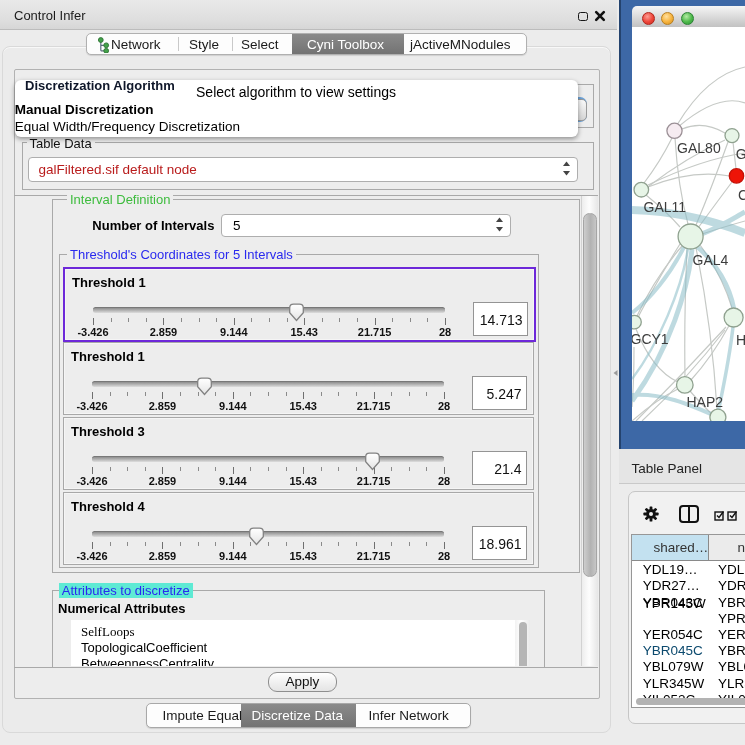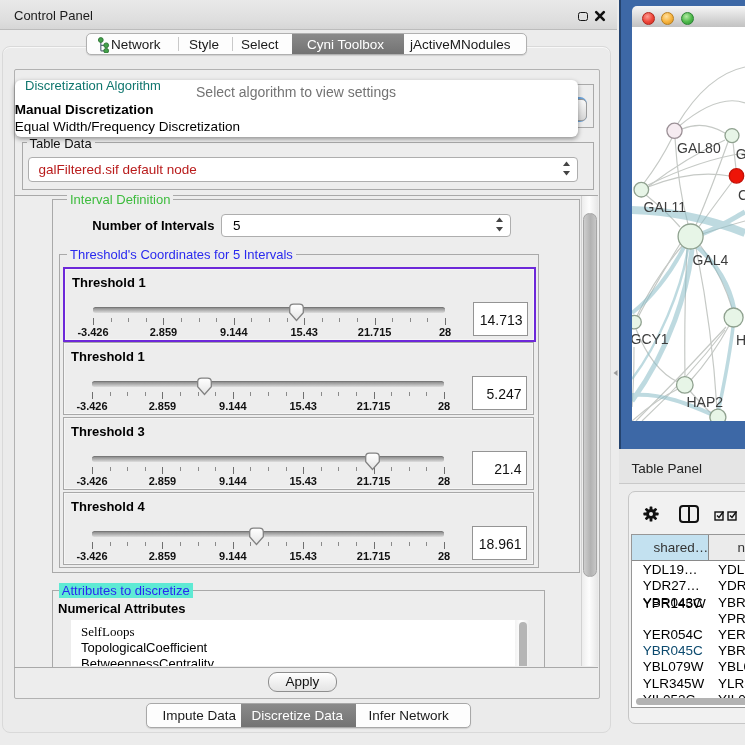--- a/index.html
+++ b/index.html
@@ -7,21 +7,21 @@
        font-family:"Liberation Sans", sans-serif;-webkit-font-smoothing:antialiased;}
   .abs{position:absolute;}
   .txt{position:absolute;white-space:nowrap;}
 </style>
 </head>
 <body>
 
 <div class="abs" id="cpwin" style="left:0;top:0;width:616.5px;height:738px;background:#ececec;"></div>
 
 <div class="abs" style="left:0;top:0;width:616.5px;height:29px;background:linear-gradient(#e9e9e9,#dedede 70%,#d6d6d6);border-bottom:1px solid #bcbcbc;"></div>
-<div class="txt" style="left:14px;top:8px;font-size:13px;color:#1b1b1b;">Control Panel</div>
+<div class="txt" style="left:14px;top:8px;font-size:13px;color:#1b1b1b;">Control Infer</div>
 <div class="abs" style="left:577.5px;top:11.5px;width:8px;height:7px;border:1.6px solid #161616;border-radius:2.5px;"></div>
 <svg class="abs" style="left:593.5px;top:9.5px;" width="12" height="12" viewBox="0 0 12 12">
     <path d="M2.2 2.2 L9.8 9.8 M9.8 2.2 L2.2 9.8" stroke="#111" stroke-width="2.6" stroke-linecap="round"></path>
   </svg>
 
 <div class="abs" style="left:1.5px;top:45.5px;width:607px;height:685.5px;background:#ebebeb;border:1px solid #d9d9d9;border-radius:8px;box-shadow:inset 0 1px 0 #f8f8f8;"></div>
 
 <div class="abs" style="left:86px;top:33px;width:438.7px;height:19.5px;background:#fdfdfd;border:1px solid #b0b0b0;border-radius:5px;box-shadow:0 1px 1px rgba(0,0,0,0.12);overflow:hidden;">
   <div class="abs" style="left:205.3px;top:0;width:111.5px;height:100%;background:linear-gradient(#8a8a8a,#737373);"></div>
   <div class="abs" style="left:90.5px;top:3px;width:1px;height:13.5px;background:#c9c9c9;"></div>
@@ -257,32 +257,32 @@
 <div class="abs" style="left:518.7px;top:621.6px;width:8.5px;height:44.2px;background:#b5b5b5;border-radius:4.5px 4.5px 0 0;"></div>
 
 <div class="abs" style="left:581px;top:195.5px;width:15.5px;height:470.3px;background:linear-gradient(90deg,#ededed,#fdfdfd 45%,#e6e6e6);border-left:1px solid #d2d2d2;"></div>
 <div class="abs" style="left:583.3px;top:213px;width:11.5px;height:361.5px;background:linear-gradient(90deg,#cdcdcd,#b2b2b2 55%,#c6c6c6);border:1px solid #a5a5a5;border-radius:6.5px;"></div>
 
 <div class="abs" style="left:268.4px;top:671.6px;width:66.9px;height:18.7px;background:linear-gradient(#ffffff,#f2f2f2 45%,#e4e4e4);border:1px solid #8e8e8e;border-radius:9px;"></div>
 <div class="txt" style="left:285.5px;top:674px;font-size:13.5px;color:#111;">Apply</div>
 
 <div class="abs" style="left:146.4px;top:703.3px;width:322.2px;height:23px;background:#fdfdfd;border:1px solid #a8a8a8;border-radius:5px;box-shadow:0 1px 1px rgba(0,0,0,0.12);overflow:hidden;">
   <div class="abs" style="left:93.5px;top:0;width:114.7px;height:100%;background:linear-gradient(#8a8a8a,#737373);"></div>
-  <div class="txt" style="left:15px;top:4px;font-size:13.5px;color:#1a1a1a;">Impute Data</div>
+  <div class="txt" style="left:15px;top:4px;font-size:13.5px;color:#1a1a1a;">Impute Equal</div>
   <div class="txt" style="left:104px;top:4px;font-size:13.5px;color:#fff;">Discretize Data</div>
   <div class="txt" style="left:221px;top:4px;font-size:13.5px;color:#1a1a1a;">Infer Network</div>
 </div>
 
 <svg class="abs" style="left:612px;top:369px;" width="7" height="8" viewBox="0 0 7 8">
     <path d="M5.5 1 L1.5 4 L5.5 7 Z" fill="#9a9a9a"></path>
   </svg>
 
 <div class="abs" style="left:14.5px;top:80px;width:563px;height:56.6px;background:#fff;border-radius:6px;box-shadow:0 2px 5px rgba(0,0,0,0.4);"></div>
-<div class="txt" style="left:25px;top:78px;font-size:13px;color:#0f766e;">Discretization Algorithm</div>
-<div class="txt" style="left:296px;top:84px;transform:translateX(-50%);font-size:14px;color:#737373;">Select algorithm to view settings</div>
+<div class="txt" style="left:25px;top:78px;font-size:13px;color:#0f172a;font-weight:bold;">Discretization Algorithm</div>
+<div class="txt" style="left:296px;top:84px;transform:translateX(-50%);font-size:14px;color:#000000;">Select algorithm to view settings</div>
 <div class="txt" style="left:14.8px;top:102px;font-size:13.5px;font-weight:bold;color:#000;">Manual Discretization</div>
 <div class="txt" style="left:14.8px;top:118.5px;font-size:13.5px;color:#000;">Equal Width/Frequency Discretization</div>
 
 <div class="abs" style="left:619px;top:0;width:126px;height:448.6px;background:#3d68a6;border-left:2px solid #24436e;"></div>
 
 <div class="abs" style="left:632px;top:6px;width:113px;height:20.5px;background:linear-gradient(#f6f6f6,#d6d6d6 60%,#c2c2c2);border-bottom:1px solid #989898;border-radius:5px 0 0 0;"></div>
 <div class="abs" style="left:641.8px;top:11.6px;width:11.4px;height:11.4px;border-radius:50%;background:radial-gradient(circle at 40% 32%, #fc9d94, #ee4438 55%, #c62f24);border:0.5px solid #b0251c;"></div>
 <div class="abs" style="left:661.1px;top:11.6px;width:11.4px;height:11.4px;border-radius:50%;background:radial-gradient(circle at 40% 32%, #ffe0a0, #f6b23c 55%, #d28f23);border:0.5px solid #b97f1e;"></div>
 <div class="abs" style="left:680.5px;top:11.6px;width:11.4px;height:11.4px;border-radius:50%;background:radial-gradient(circle at 40% 32%, #b4eba4, #4cb849 55%, #31953a);border:0.5px solid #2b8233;"></div>
 

